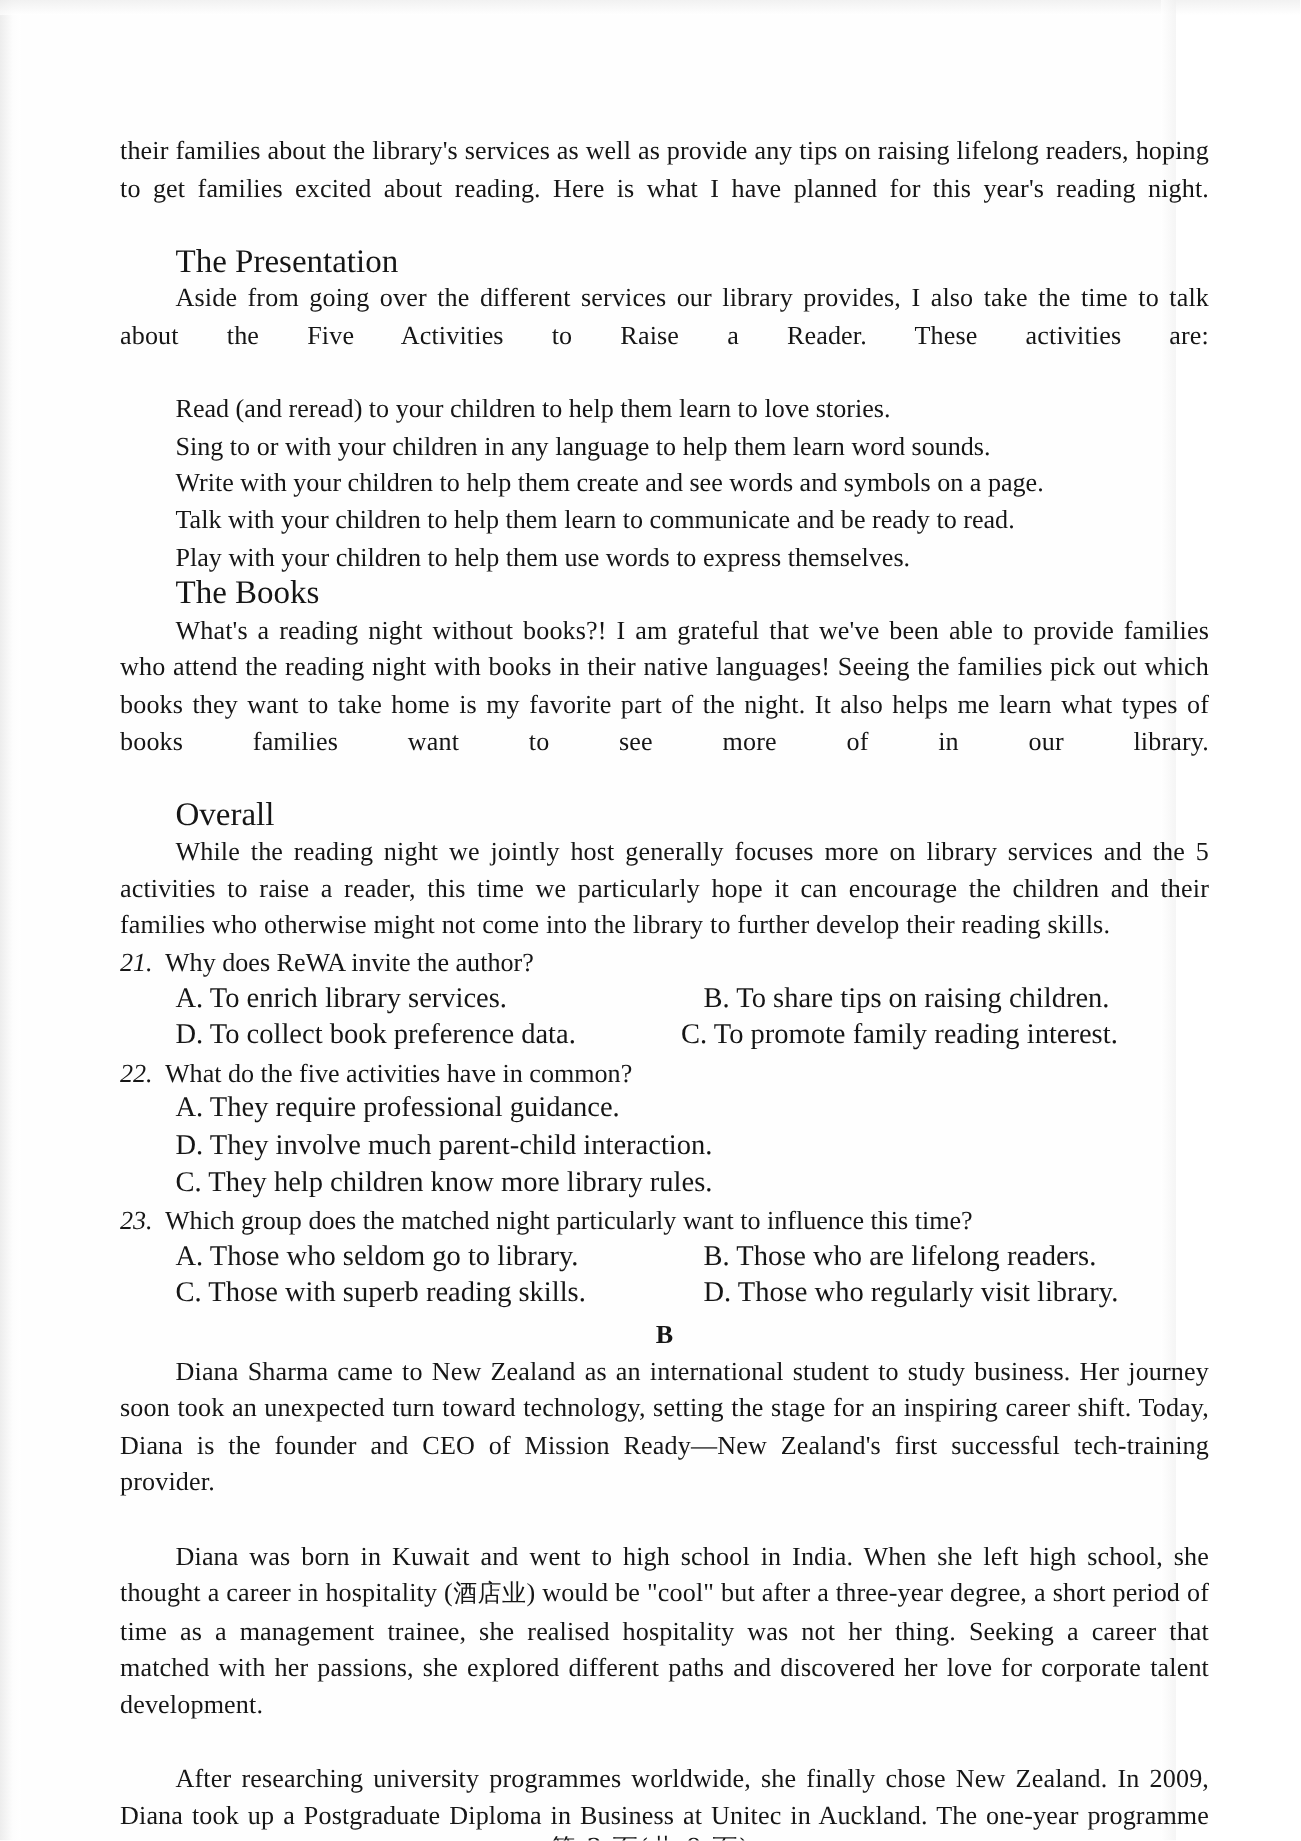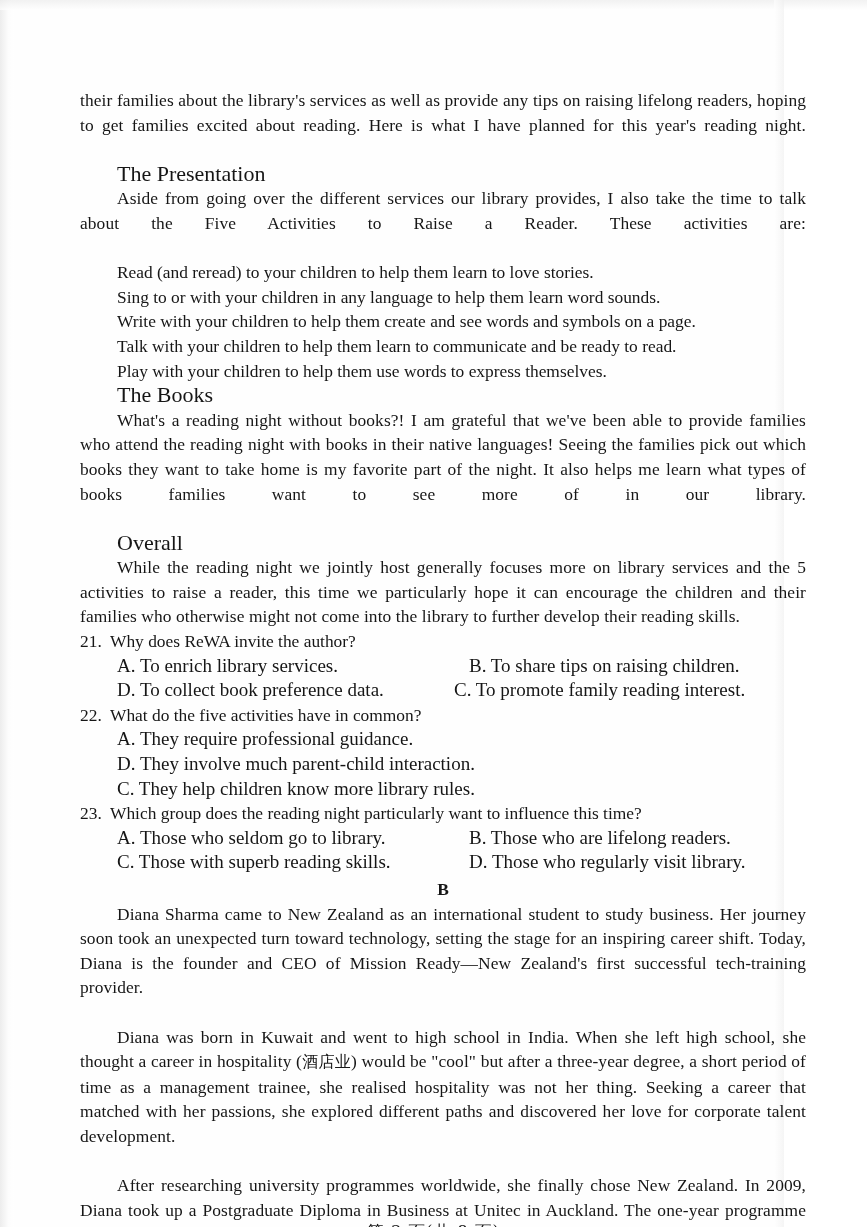--- a/index.html
+++ b/index.html
@@ -84,20 +84,21 @@
     font-size: 17.4px;
     line-height: 24.6px;
   }
   .q-stem {
     display: flex;
     align-items: baseline;
   }
   .q-num {
     width: 30px;
     flex: 0 0 30px;
+    font-style: italic;
   }
   .q-text {
     flex: 1 1 auto;
   }
   .opt-row {
     display: flex;
     margin-left: 37px;
     font-size: 19px;
     line-height: 24.6px;
   }
@@ -188,21 +189,21 @@
         <span class="opt-col single">D. They involve much parent-child interaction.</span>
       </div>
       <div class="opt-row">
         <span class="opt-col single">C. They help children know more library rules.</span>
       </div>
     </div>
 
     <div class="q-block">
       <div class="q-stem">
         <span class="q-num">23.</span>
-        <span class="q-text">Which group does the reading night particularly want to influence this time?</span>
+        <span class="q-text">Which group does the matched night particularly want to influence this time?</span>
       </div>
       <div class="opt-row">
         <span class="opt-col">A. Those who seldom go to library.</span>
         <span class="opt-col single">B. Those who are lifelong readers.</span>
       </div>
       <div class="opt-row">
         <span class="opt-col">C. Those with superb reading skills.</span>
         <span class="opt-col single">D. Those who regularly visit library.</span>
       </div>
     </div>

